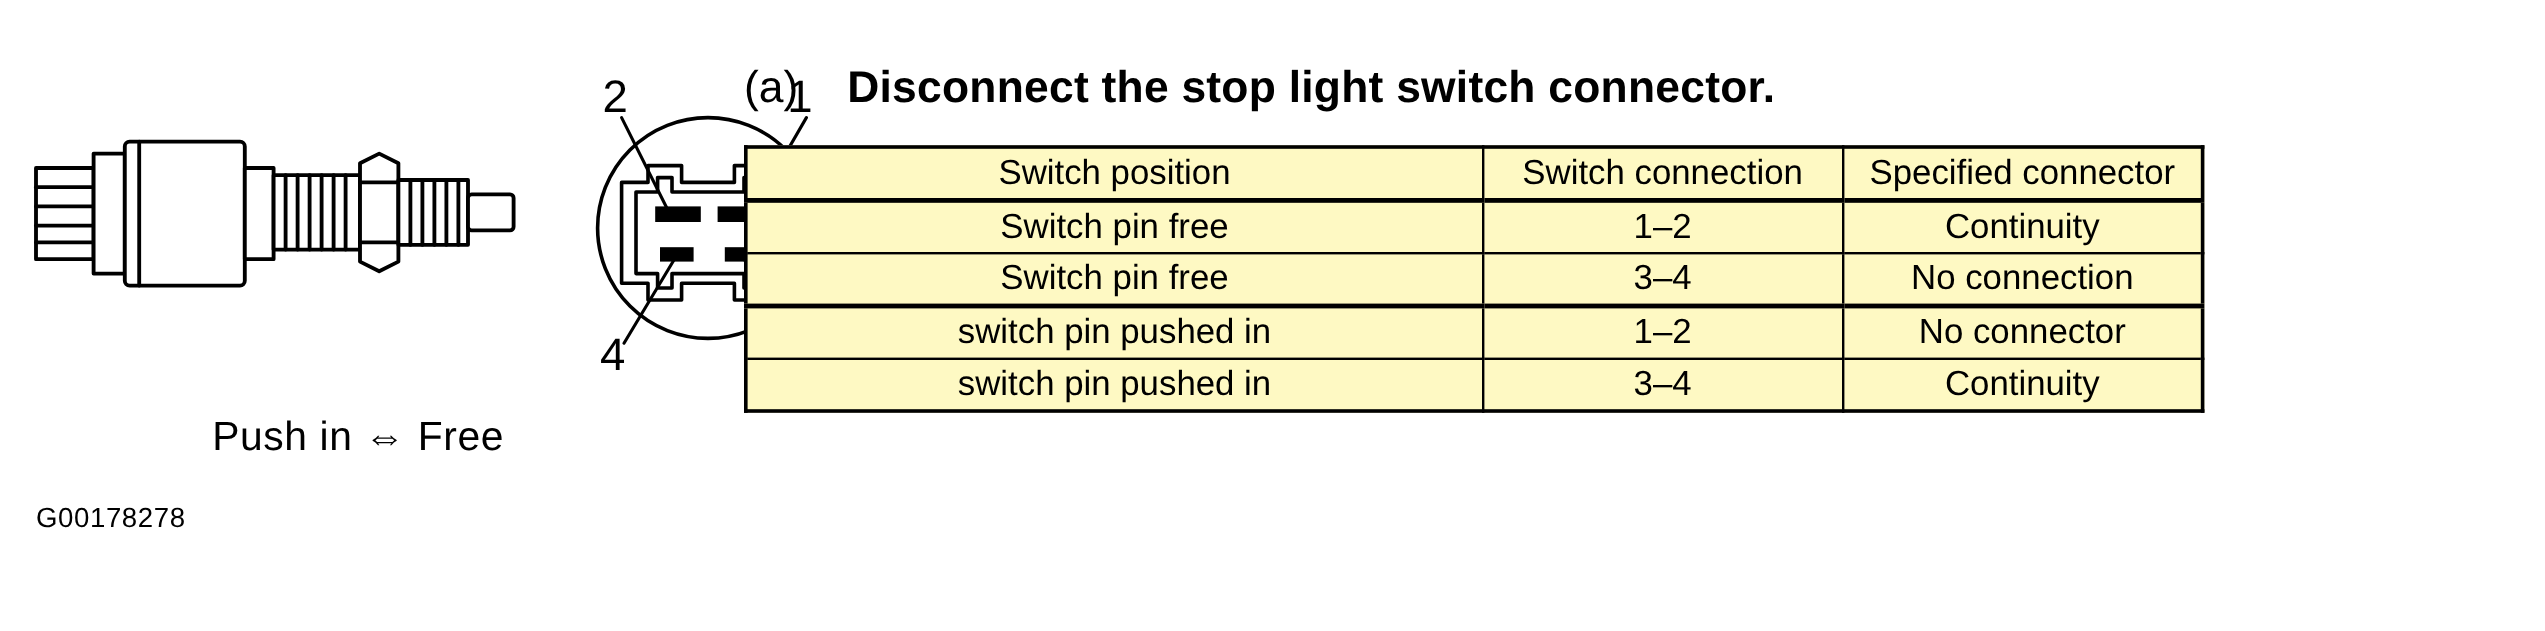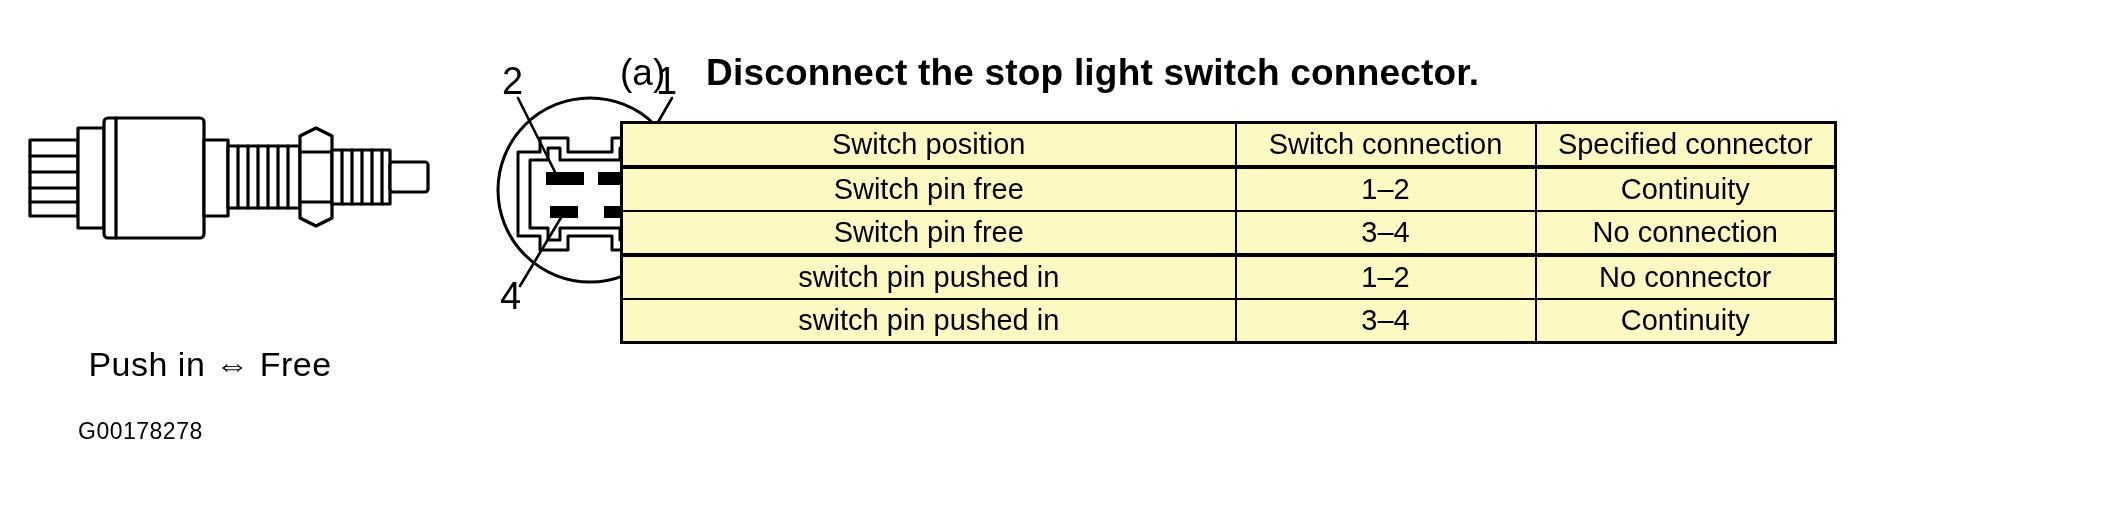--- a/index.html
+++ b/index.html
@@ -22,33 +22,32 @@
     left: 0px;
     top: 0px;
     width: 620px;
     height: 526px;
   }
   #switch-caption {
     position: absolute;
     left: 0px;
     top: 345px;
     width: 420px;
-    text-align: center;
+    text-align: right;
     font-size: 34px;
     letter-spacing: 0.5px;
     white-space: nowrap;
   }
   #figure-id {
     position: absolute;
     left: 30px;
     top: 418px;
     font-size: 23px;
     letter-spacing: 0.5px;
     white-space: nowrap;
-    margin-left: 48px;
   }
 
   
   #connector-pinout {
     position: absolute;
     left: 460px;
     top: 40px;
     width: 260px;
     height: 300px;
   }

